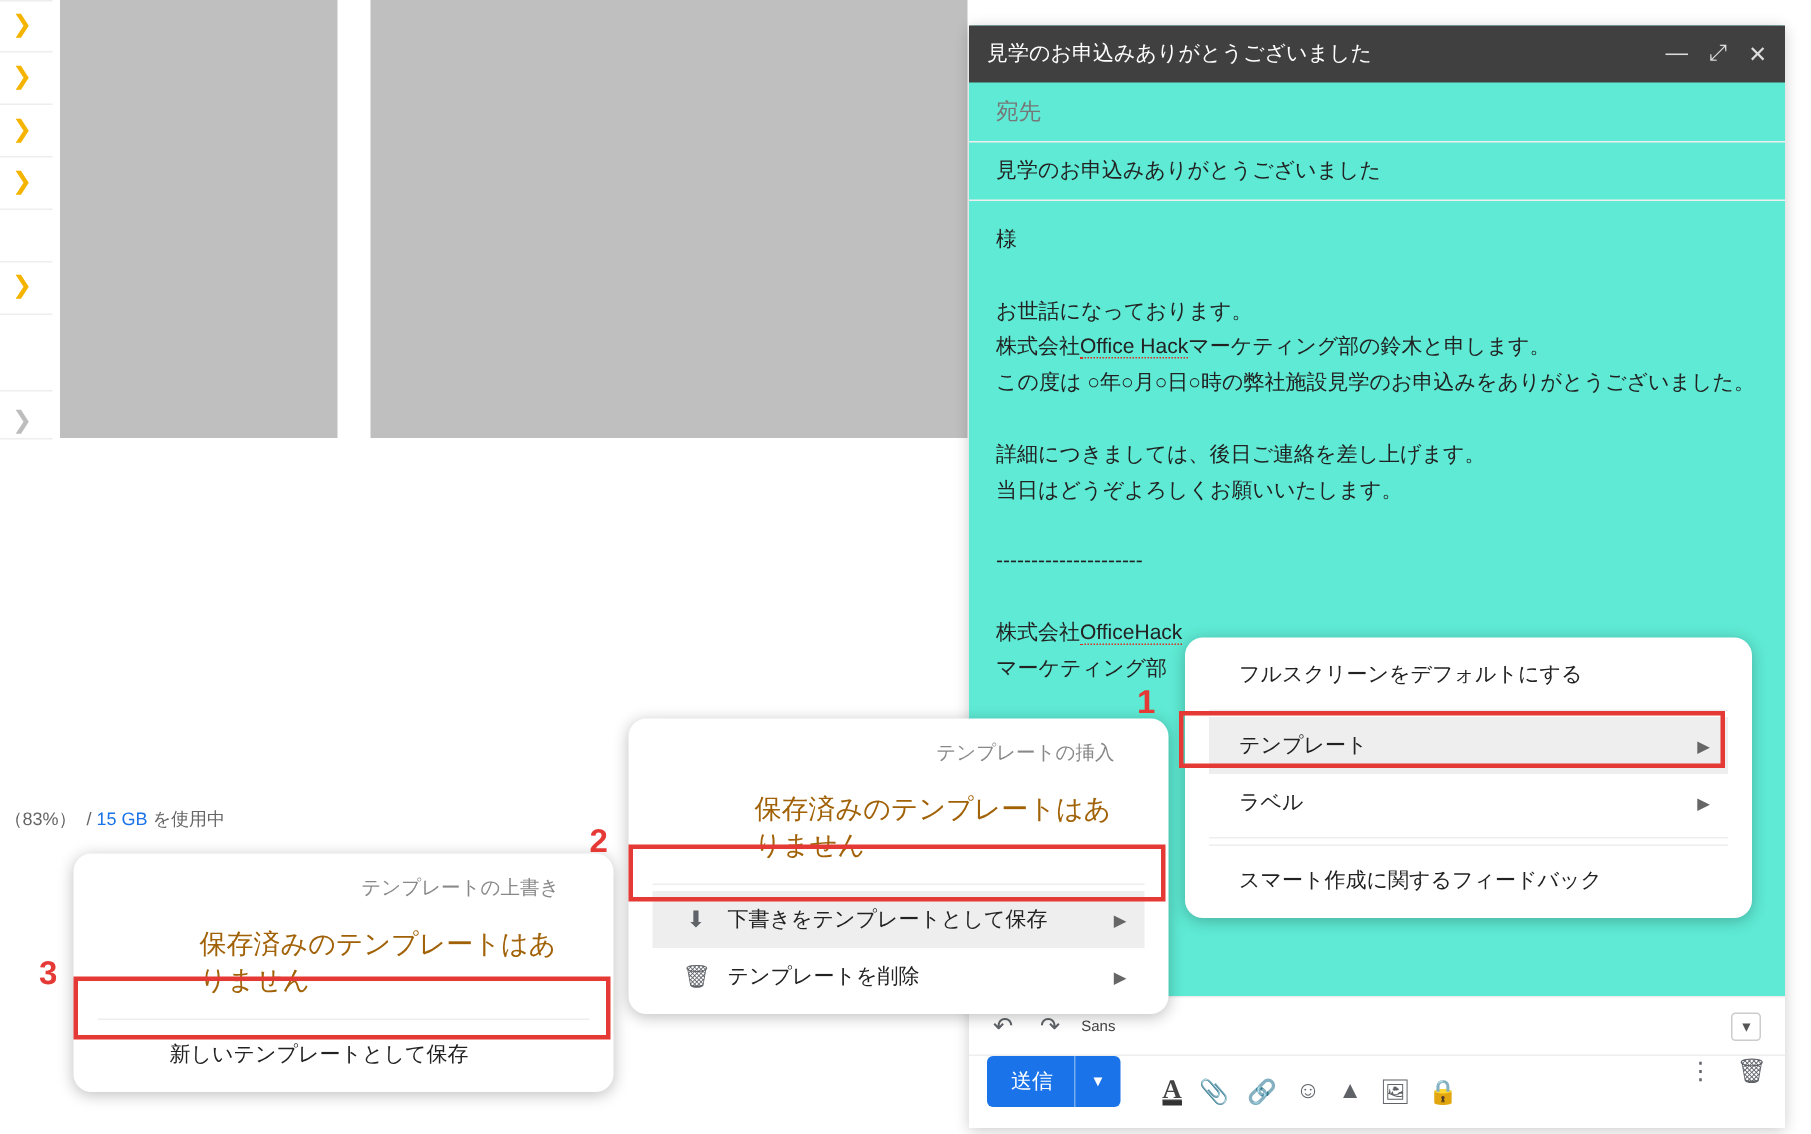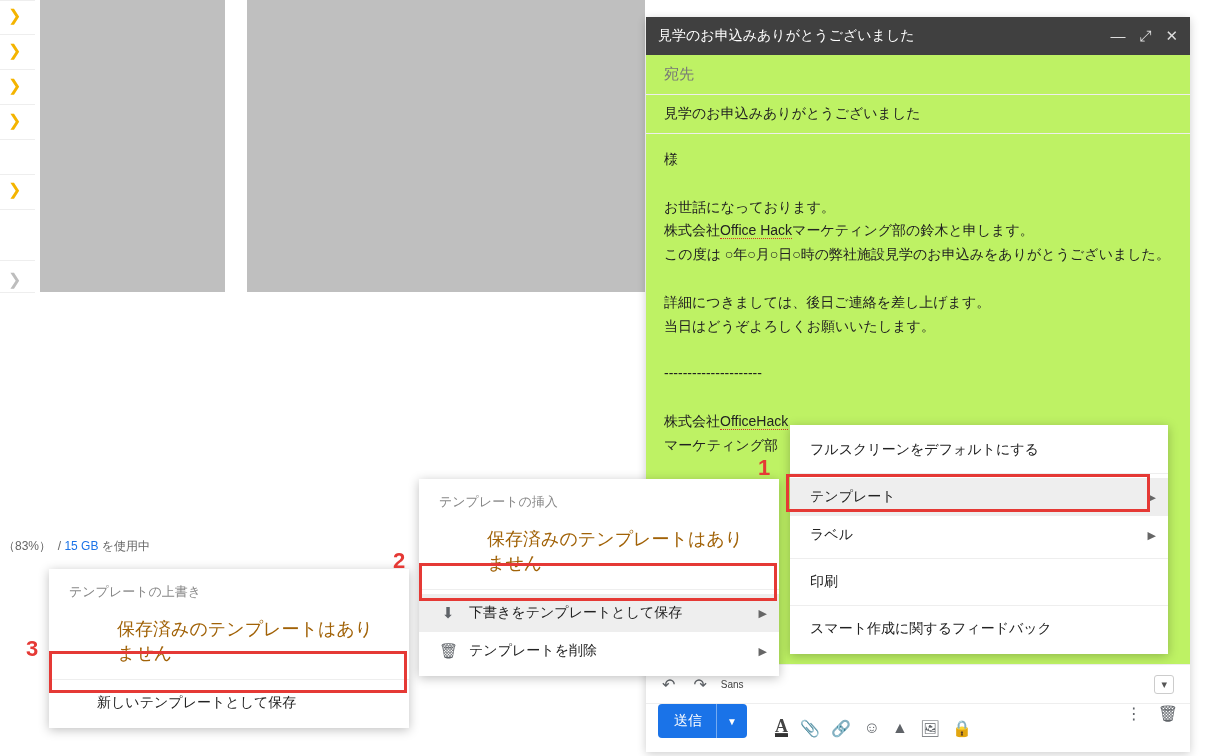--- a/index.html
+++ b/index.html
@@ -46,21 +46,21 @@
     background: #bfbfbf;
   }
 
   
   .compose {
     position: absolute;
     left: 646px;
     top: 17px;
     width: 544px;
     height: 735px;
-    background: #bef264;
+    background: #5eead4;
     box-shadow: 0 2px 10px rgba(0,0,0,0.2);
     border-radius: 2px;
     overflow: visible;
   }
   .compose-header {
     background: #404040;
     color: #fff;
     height: 38px;
     display: flex;
     align-items: center;
@@ -142,22 +142,22 @@
   }
   .footer-icons { display: flex; gap: 12px; align-items: center; color: #5f6368; font-size: 16px; }
   .footer-icons .underline-a { text-decoration: underline; font-family: serif; font-weight: bold; font-size: 18px; color: #444; border-bottom: 3px solid #333; line-height: 0.8; }
   .footer-right { margin-left: auto; display: flex; gap: 16px; color: #5f6368; font-size: 16px; }
 
   
   .menu {
     position: absolute;
     background: #fff;
     box-shadow: 0 2px 10px rgba(0,0,0,0.25);
-    border-radius: 0;
-    padding: 6px 0;
+    border-radius: 12px;
+    padding: 6px 16px;
     font-size: 14px;
     color: #222;
   }
   .menu-item {
     padding: 10px 20px;
     display: flex;
     align-items: center;
     gap: 12px;
     white-space: nowrap;
     position: relative;
@@ -166,20 +166,21 @@
   .menu-item .chevron-r {
     position: absolute;
     right: 12px;
     color: #666;
     font-size: 11px;
   }
   .menu-header {
     padding: 8px 20px 6px;
     color: #888;
     font-size: 13px;
+    text-align: right;
   }
   .menu-disabled {
     padding: 10px 20px 10px 48px;
     color: #a16207;
     font-size: 18px;
     margin-left: 20px;
   }
   .menu-sep { height: 1px; background: #eee; margin: 4px 0; }
   .menu-icon { width: 18px; text-align: center; color: #5f6368; font-size: 15px; }
 
@@ -307,23 +308,20 @@
   <div class="menu-sep"></div>
   <div class="menu-item hover">
     <span>テンプレート</span>
     <span class="chevron-r">▶</span>
   </div>
   <div class="menu-item">
     <span>ラベル</span>
     <span class="chevron-r">▶</span>
   </div>
   <div class="menu-sep"></div>
-  <div class="menu-item">
-    <span>印刷</span>
-  </div>
   <div class="menu-sep"></div>
   <div class="menu-item">
     <span>スマート作成に関するフィードバック</span>
   </div>
 </div>
 
 <div class="menu" style="left:419px; top:479px; width:360px;">
   <div class="menu-header">テンプレートの挿入</div>
   <div class="menu-disabled">保存済みのテンプレートはありません</div>
   <div class="menu-sep"></div>

